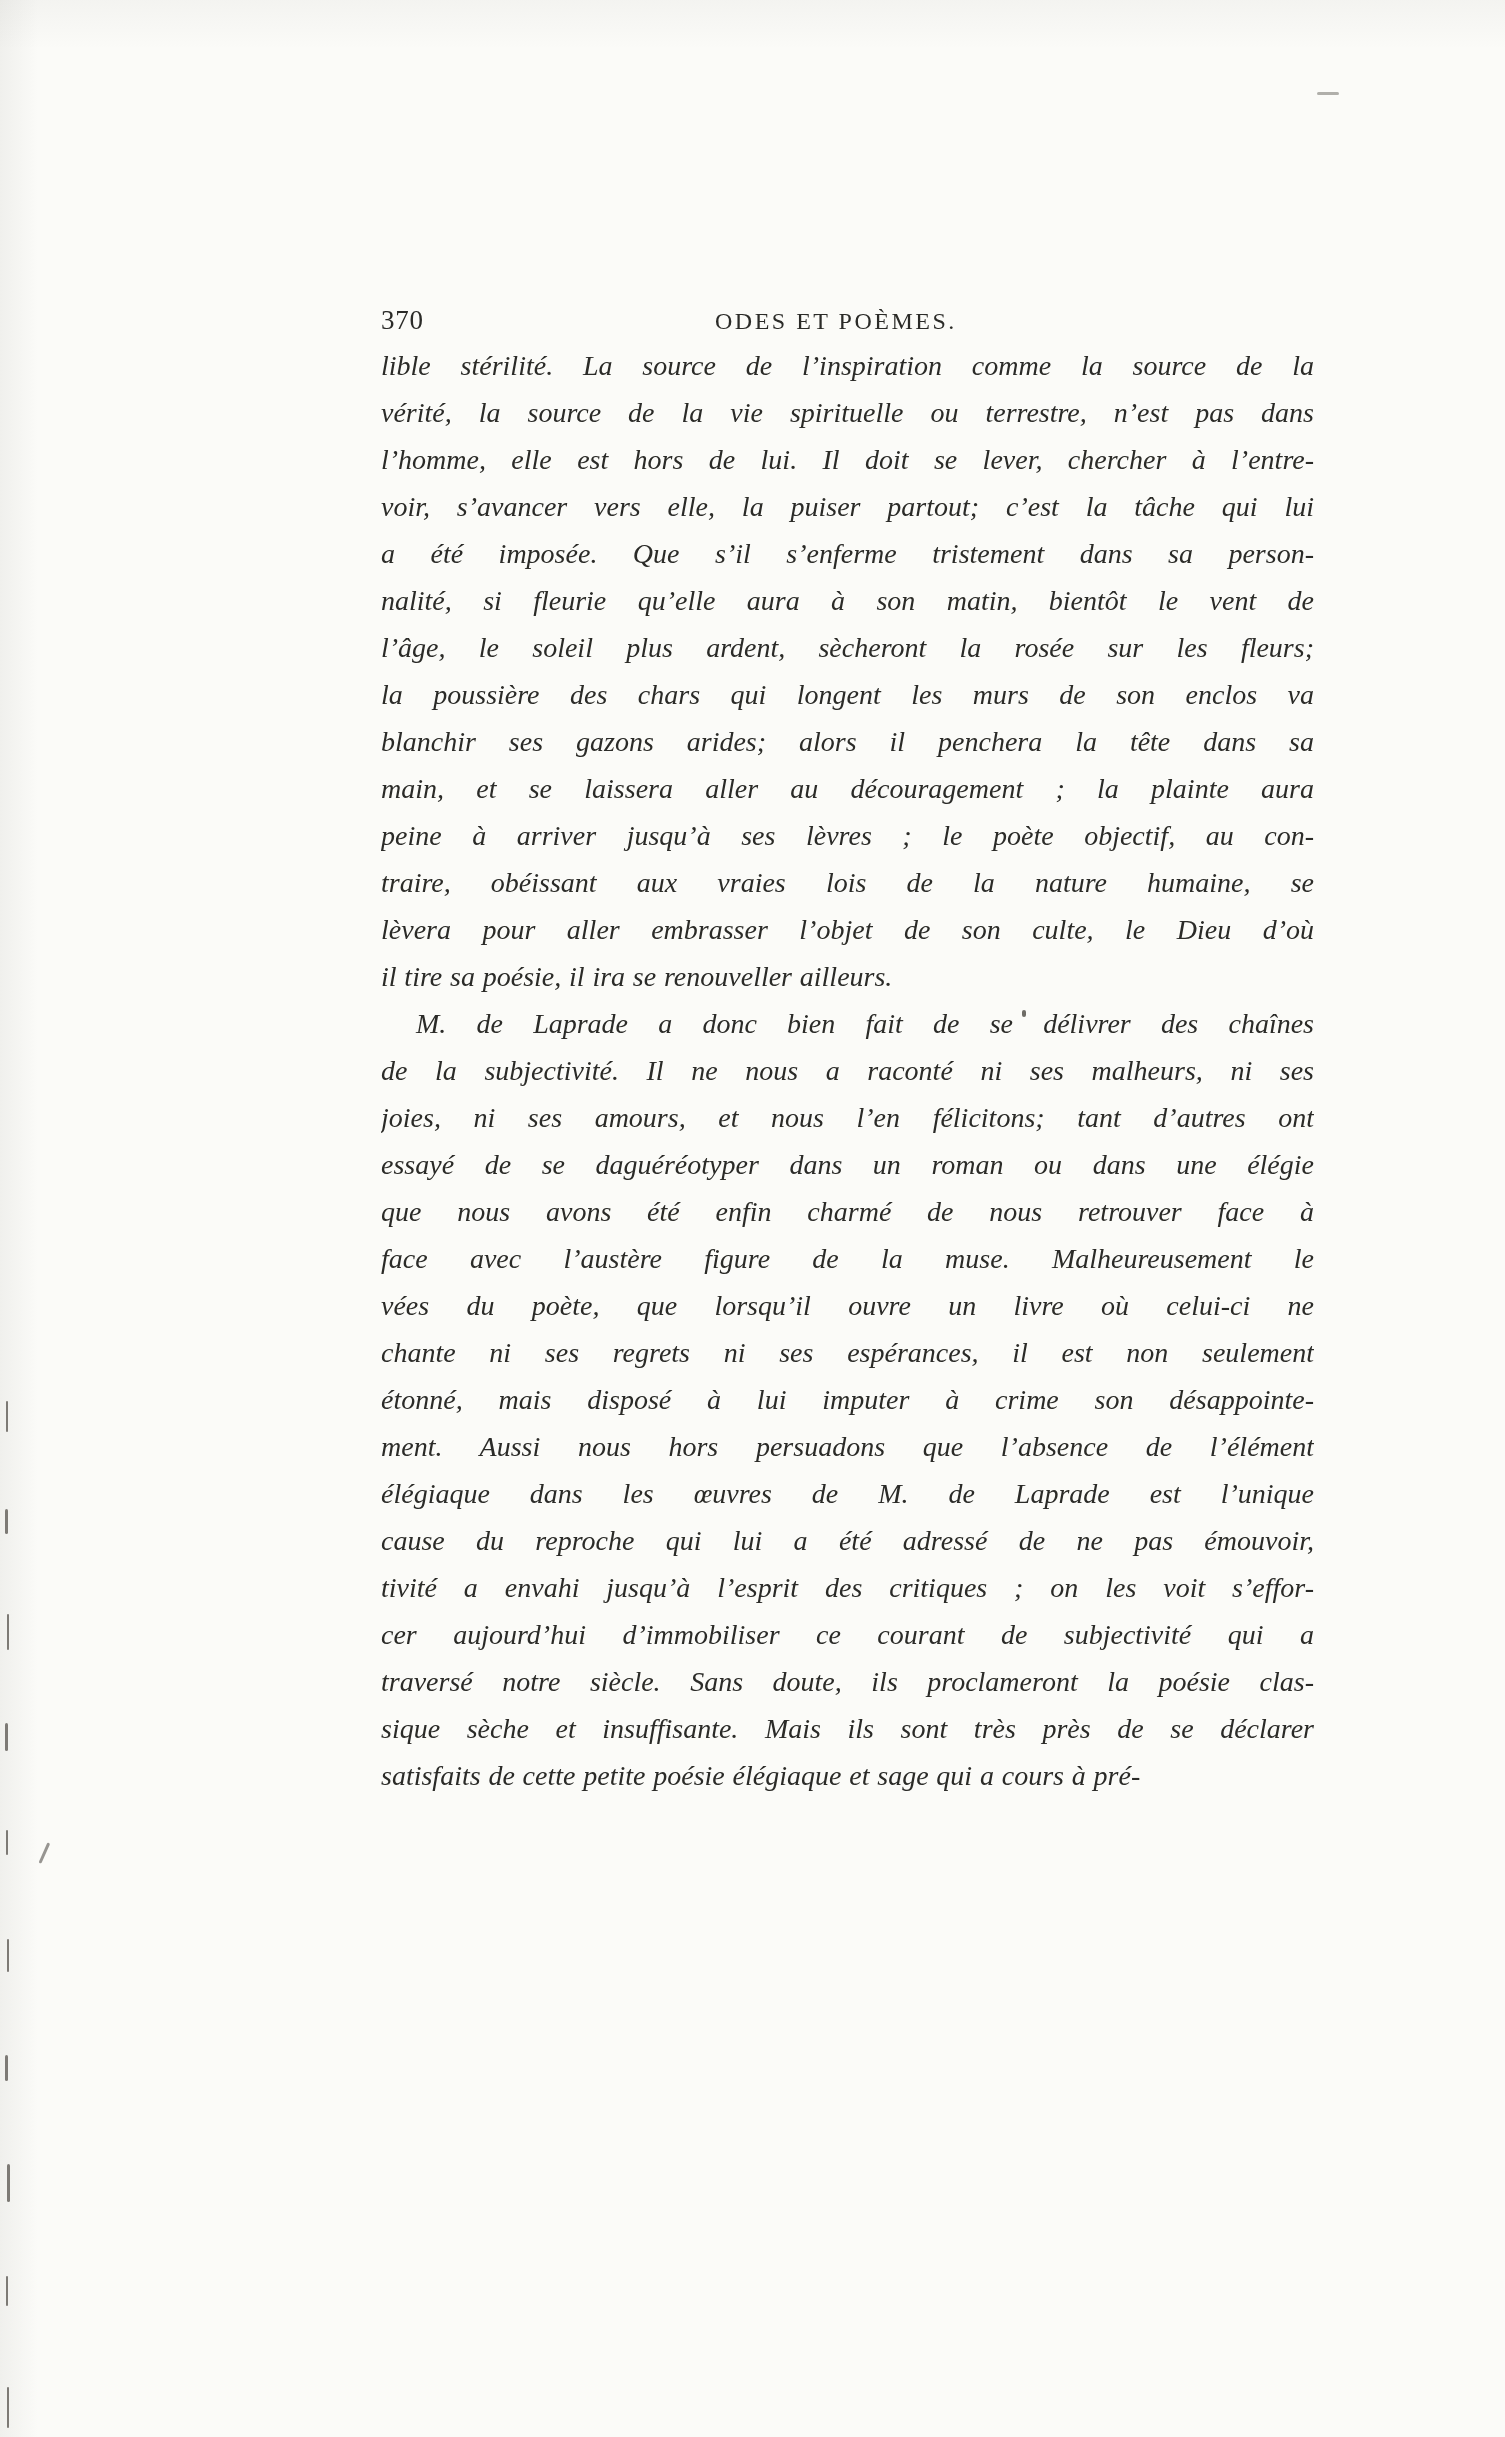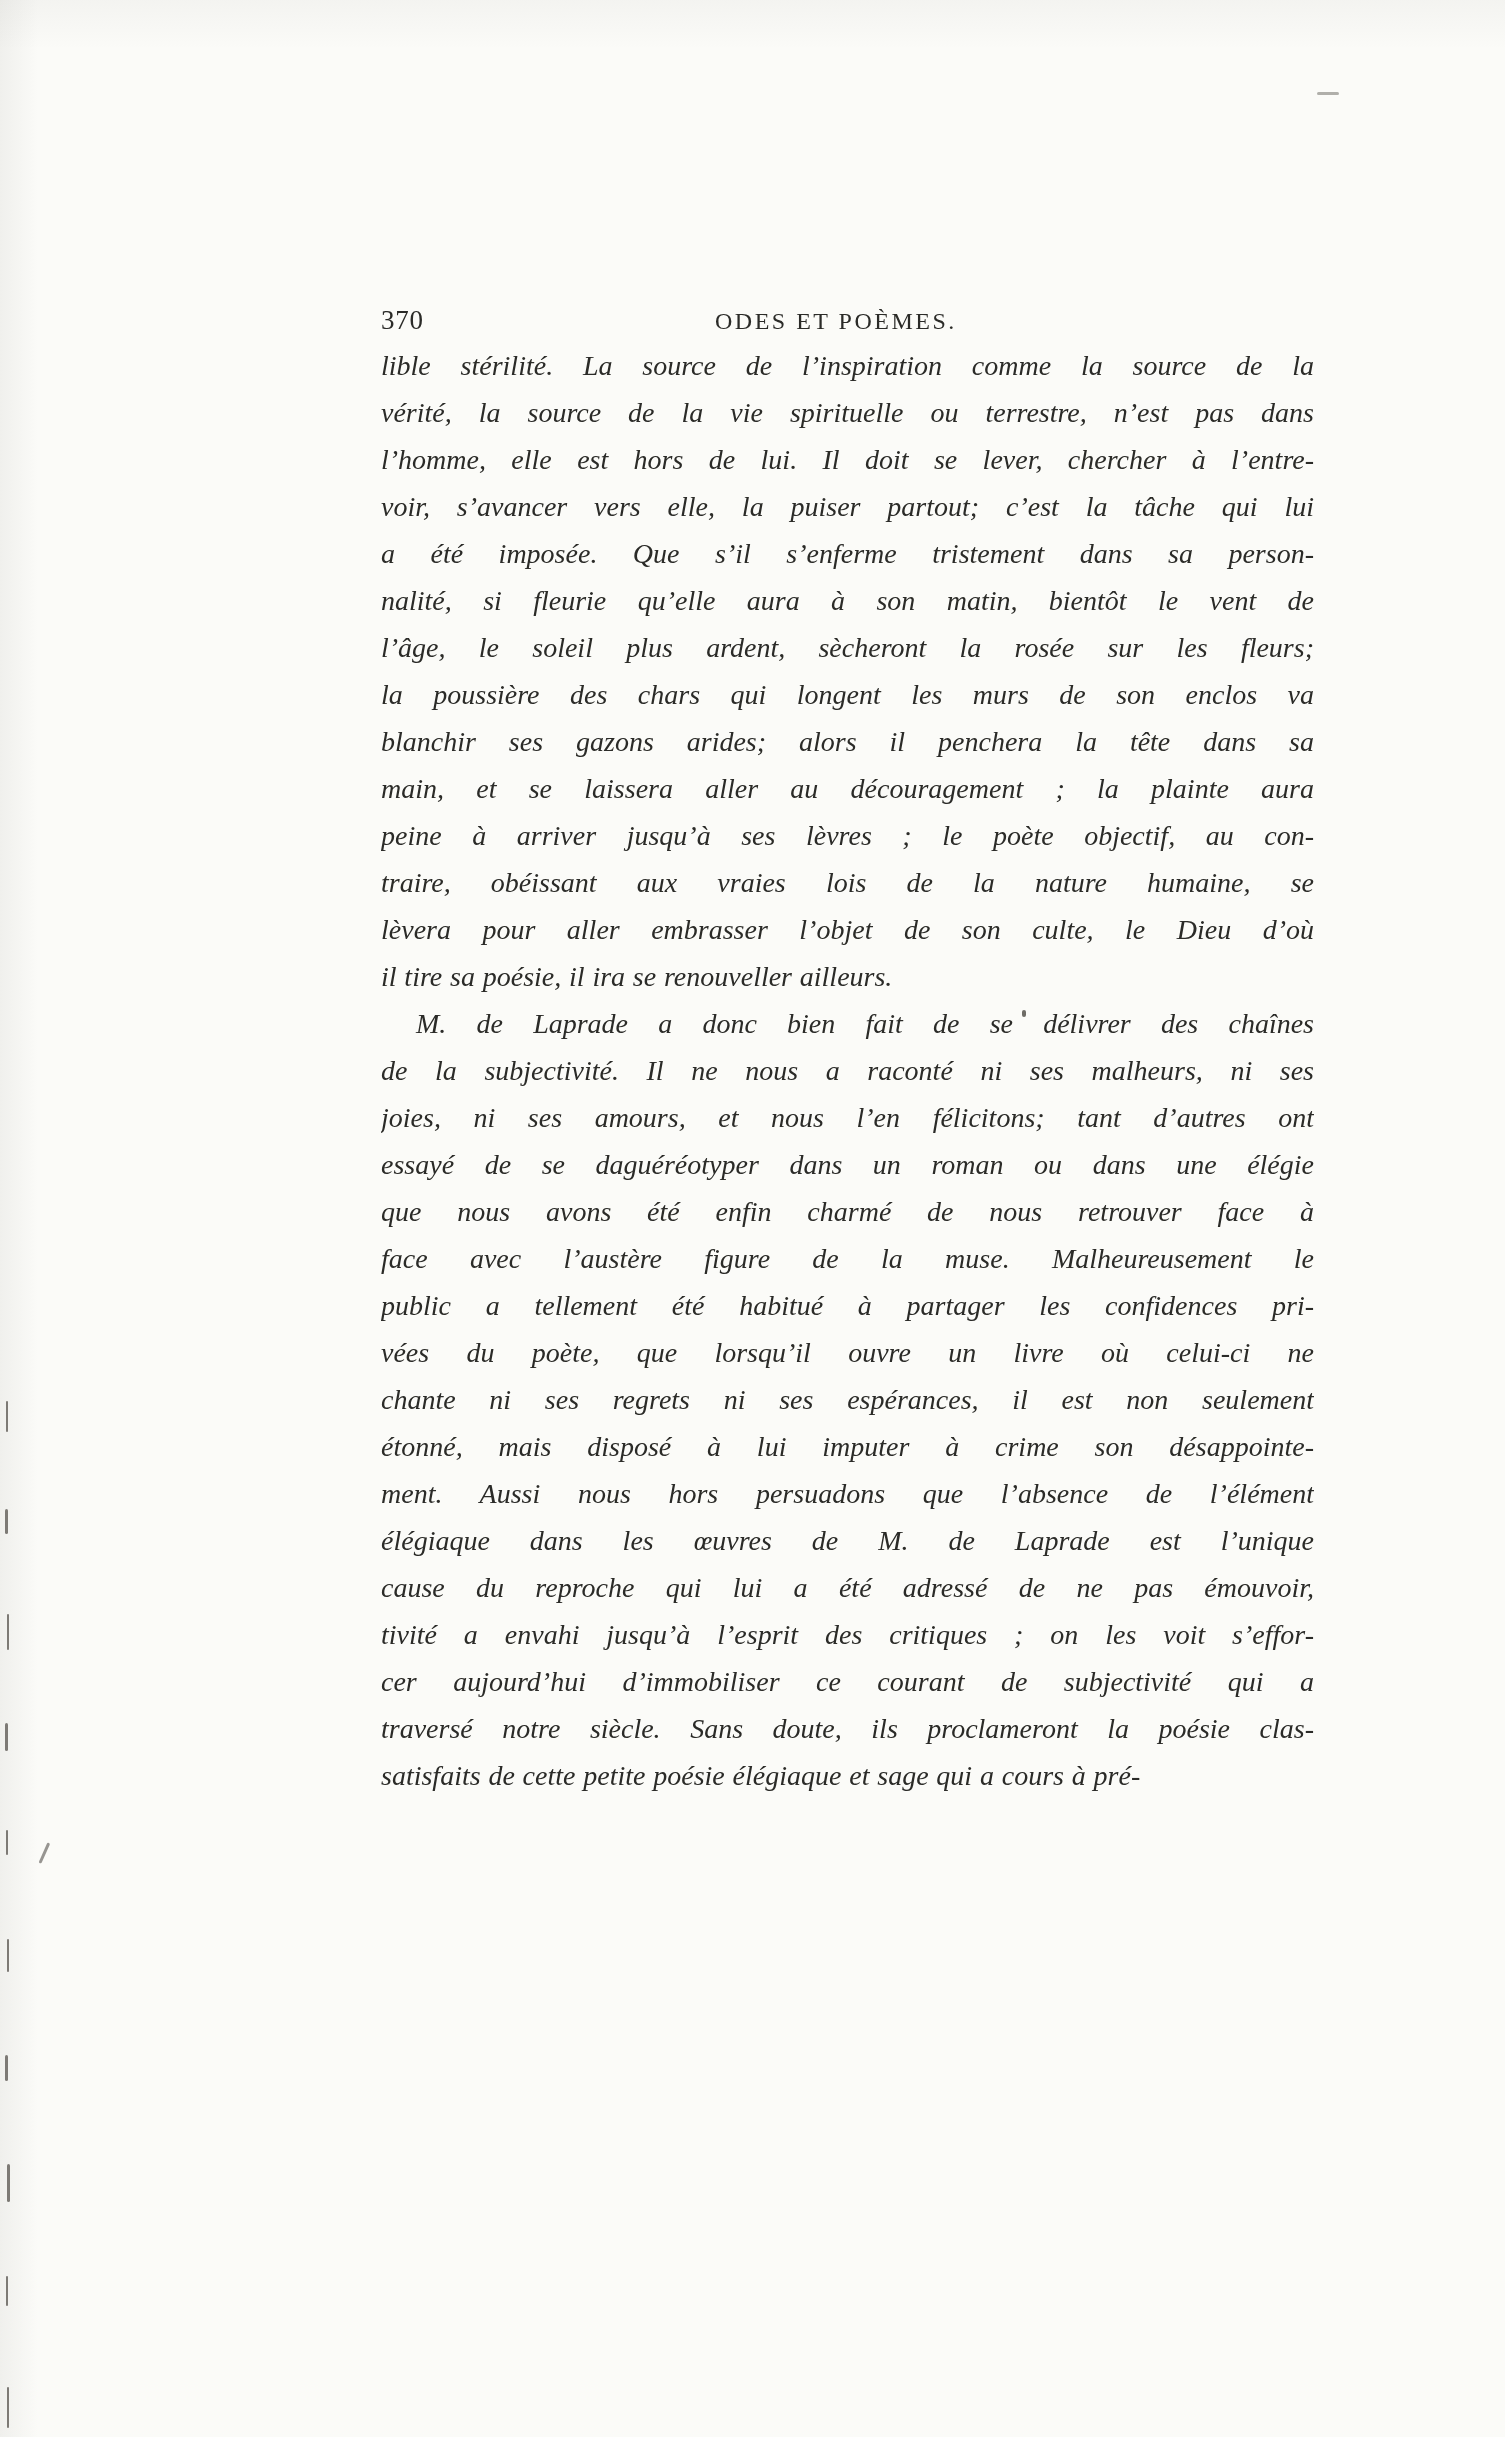--- a/index.html
+++ b/index.html
@@ -120,30 +120,30 @@
       <div class="line">peine à arriver jusqu’à ses lèvres ; le poète objectif, au con-</div>
       <div class="line">traire, obéissant aux vraies lois de la nature humaine, se</div>
       <div class="line">lèvera pour aller embrasser l’objet de son culte, le Dieu d’où</div>
       <div class="line para-end">il tire sa poésie, il ira se renouveller ailleurs.</div>
       <div class="line indent">M. de Laprade a donc bien fait de se délivrer des chaînes</div>
       <div class="line">de la subjectivité. Il ne nous a raconté ni ses malheurs, ni ses</div>
       <div class="line">joies, ni ses amours, et nous l’en félicitons; tant d’autres ont</div>
       <div class="line">essayé de se daguéréotyper dans un roman ou dans une élégie</div>
       <div class="line">que nous avons été enfin charmé de nous retrouver face à</div>
       <div class="line">face avec l’austère figure de la muse. Malheureusement le</div>
-      <div class="line">public a tellement été habitué à partager les confidences pri-</div>
       <div class="line">vées du poète, que lorsqu’il ouvre un livre où celui-ci ne</div>
       <div class="line">chante ni ses regrets ni ses espérances, il est non seulement</div>
       <div class="line">étonné, mais disposé à lui imputer à crime son désappointe-</div>
       <div class="line">ment. Aussi nous hors persuadons que l’absence de l’élément</div>
       <div class="line">élégiaque dans les œuvres de M. de Laprade est l’unique</div>
       <div class="line">cause du reproche qui lui a été adressé de ne pas émouvoir,</div>
       <div class="line">tivité a envahi jusqu’à l’esprit des critiques ; on les voit s’effor-</div>
       <div class="line">cer aujourd’hui d’immobiliser ce courant de subjectivité qui a</div>
       <div class="line">traversé notre siècle. Sans doute, ils proclameront la poésie clas-</div>
+      <div class="line">sique sèche et insuffisante. Mais ils sont très près de se déclarer</div>
       <div class="line para-end">satisfaits de cette petite poésie élégiaque et sage qui a cours à pré-</div>
     </main>
 
   <div>
     <i class="mark m1"></i>
     <i class="mark m2"></i>
     <i class="mark m3"></i>
     <i class="mark m4"></i>
     <i class="mark m5"></i>
     <i class="mark m6"></i>

